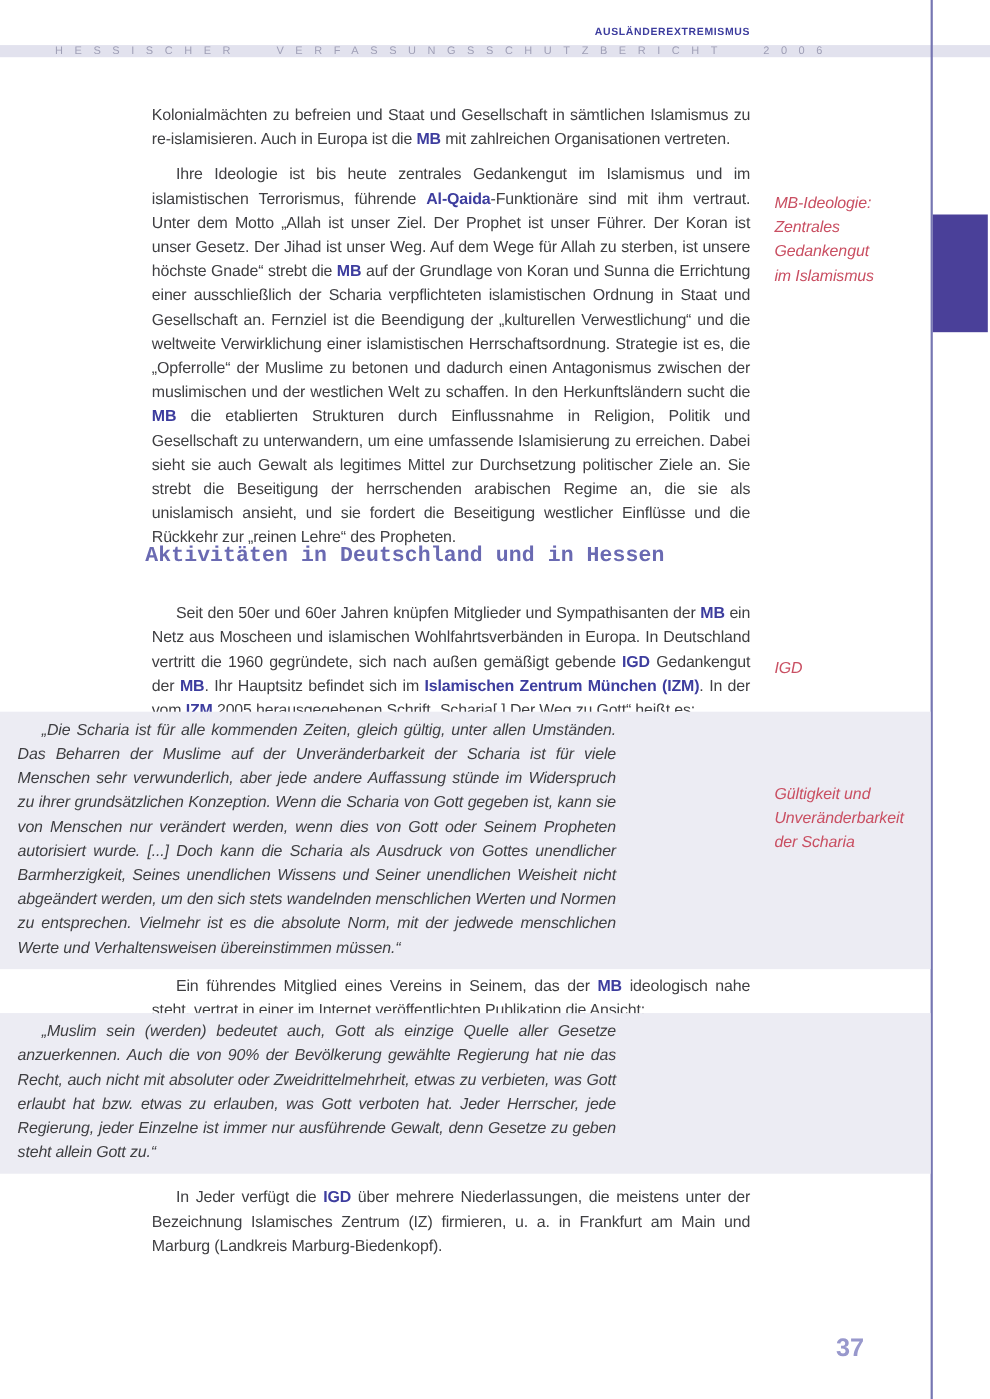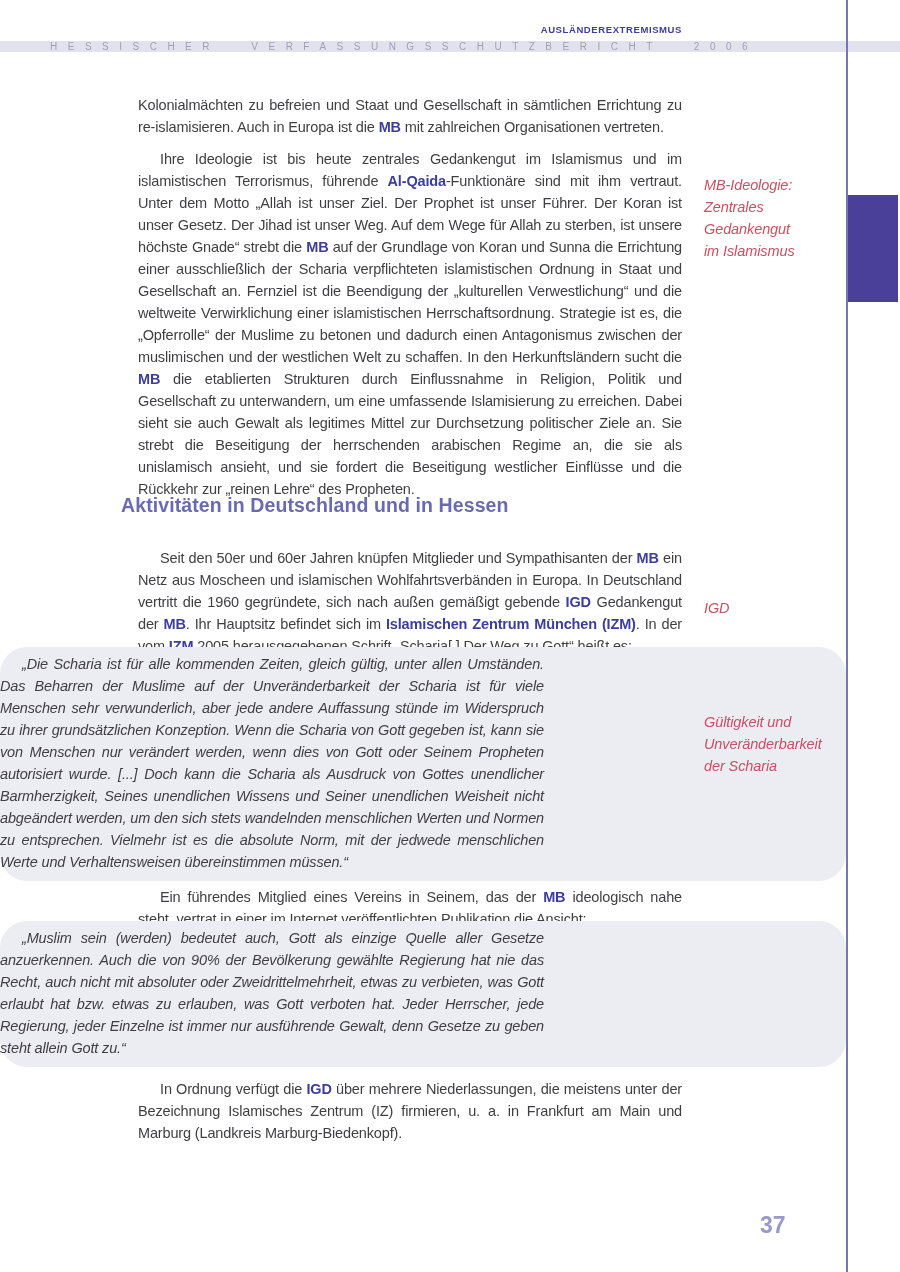--- a/index.html
+++ b/index.html
@@ -17,26 +17,26 @@
   
   .vline{position:absolute;left:846px;top:0;width:2px;height:1272px;background:var(--sidebar-line,#7676b2);}
   .srect{position:absolute;left:848px;top:195px;width:50px;height:107px;background:var(--sidebar-rect,#4a4099);}
 
   
   .para{position:absolute;left:138px;width:544px;font-size:14.5px;line-height:22px;
         letter-spacing:-0.15px;text-align:justify;color:var(--body-text,#3f3f42);}
   .indent{text-indent:22px;}
   .accent{color:var(--accent,#3d3d9e);font-weight:bold;}
 
-  .section-heading{position:absolute;left:121px;top:494px;font-size:19.5px;font-weight:bold;
-        letter-spacing:0.1px;color:var(--heading,#6a6ab2);}
+  .section-heading{position:absolute;left:132px;top:494px;font-size:19.5px;font-weight:bold;
+        letter-spacing:0.1px;color:var(--heading,#6a6ab2);font-family:Liberation Mono, monospace;}
 
   
   .quote-bg{position:absolute;left:0;width:846px;background:var(--quote-bg,#ececf3);
-        padding:6px 0 8px 0;box-sizing:border-box;border-radius:27px;}
+        padding:6px 0 8px 16px;box-sizing:border-box;}
   .quote-text{position:relative;margin-left:138px;width:544px;font-size:14.5px;line-height:22px;
         letter-spacing:-0.15px;text-align:justify;font-style:italic;text-indent:22px;
         color:var(--body-text,#3f3f42);}
   .q1{top:647px;min-height:221px;}
   .q2{top:921px;min-height:137px;}
 
   
   .margin-note{position:absolute;left:704px;width:142px;font-size:14.5px;line-height:22px;
         font-style:italic;letter-spacing:-0.1px;color:var(--margin-note,#c94f62);}
   .note1{top:174px;}
@@ -59,21 +59,21 @@
 
   <div class="section-label">AUSLÄNDEREXTREMISMUS</div>
 
   <div class="band">
     <span>HESSISCHER VERFASSUNGSSCHUTZBERICHT 2006</span>
   </div>
 
   <div class="vline"></div>
   <div class="srect"></div>
 
-  <p class="para p1"><span>Kolonialmächten zu befreien und Staat und Gesellschaft in sämtlichen Errichtung zu re-islamisieren. Auch in Europa ist die </span><span class="accent">MB</span><span> mit zahlreichen Organisationen vertreten.</span></p>
+  <p class="para p1"><span>Kolonialmächten zu befreien und Staat und Gesellschaft in sämtlichen Islamismus zu re-islamisieren. Auch in Europa ist die </span><span class="accent">MB</span><span> mit zahlreichen Organisationen vertreten.</span></p>
 
   <p class="para p2 indent"><span>Ihre Ideologie ist bis heute zentrales Gedankengut im Islamismus und im islamistischen Terrorismus, führende </span><span class="accent">Al-Qaida</span><span>-Funktionäre sind mit ihm vertraut. Unter dem Motto „Allah ist unser Ziel. Der Prophet ist unser Führer. Der Koran ist unser Gesetz. Der Jihad ist unser Weg. Auf dem Wege für Allah zu sterben, ist unsere höchste Gnade“ strebt die </span><span class="accent">MB</span><span> auf der Grundlage von Koran und Sunna die Errichtung einer ausschließlich der Scharia verpflichteten islamistischen Ordnung in Staat und Gesellschaft an. Fernziel ist die Beendigung der „kulturellen Verwestlichung“ und die weltweite Verwirklichung einer islamistischen Herrschaftsordnung. Strategie ist es, die „Opferrolle“ der Muslime zu betonen und dadurch einen Antagonismus zwischen der muslimischen und der westlichen Welt zu schaffen. In den Herkunftsländern sucht die </span><span class="accent">MB</span><span> die etablierten Strukturen durch Einflussnahme in Religion, Politik und Gesellschaft zu unterwandern, um eine umfassende Islamisierung zu erreichen. Dabei sieht sie auch Gewalt als legitimes Mittel zur Durchsetzung politischer Ziele an. Sie strebt die Beseitigung der herrschenden arabischen Regime an, die sie als unislamisch ansieht, und sie fordert die Beseitigung westlicher Einflüsse und die Rückkehr zur „reinen Lehre“ des Propheten.</span></p>
 
   <div class="margin-note note1">MB-Ideologie:<br>Zentrales<br>Gedankengut<br>im Islamismus</div>
 
   <h2 class="section-heading" style="margin:0;">Aktivitäten in Deutschland und in Hessen</h2>
 
   <p class="para p3 indent"><span>Seit den 50er und 60er Jahren knüpfen Mitglieder und Sympathisanten der </span><span class="accent">MB</span><span> ein Netz aus Moscheen und islamischen Wohlfahrtsverbänden in Europa. In Deutschland vertritt die 1960 gegründete, sich nach außen gemäßigt gebende </span><span class="accent">IGD</span><span> Gedankengut der </span><span class="accent">MB</span><span>. Ihr Hauptsitz befindet sich im </span><span class="accent">Islamischen Zentrum München (IZM)</span><span>. In der vom </span><span class="accent">IZM</span><span> 2005 herausgegebenen Schrift „Scharia[.] Der Weg zu Gott“ heißt es:</span></p>
 
   <div class="margin-note note2">IGD</div>
@@ -83,17 +83,17 @@
   </div>
 
   <div class="margin-note note3">Gültigkeit und<br>Unveränderbarkeit<br>der Scharia</div>
 
   <p class="para p4 indent"><span>Ein führendes Mitglied eines Vereins in Seinem, das der </span><span class="accent">MB</span><span> ideologisch nahe steht, vertrat in einer im Internet veröffentlichten Publikation die Ansicht:</span></p>
 
   <div class="quote-bg q2">
     <p class="quote-text" style="margin:0;">„Muslim sein (werden) bedeutet auch, Gott als einzige Quelle aller Gesetze anzuerkennen. Auch die von 90% der Bevölkerung gewählte Regierung hat nie das Recht, auch nicht mit absoluter oder Zweidrittelmehrheit, etwas zu verbieten, was Gott erlaubt hat bzw. etwas zu erlauben, was Gott verboten hat. Jeder Herrscher, jede Regierung, jeder Einzelne ist immer nur ausführende Gewalt, denn Gesetze zu geben steht allein Gott zu.“</p>
   </div>
 
-  <p class="para p5 indent"><span>In Ordnung verfügt die </span><span class="accent">IGD</span><span> über mehrere Niederlassungen, die meistens unter der Bezeichnung Islamisches Zentrum (IZ) firmieren, u. a. in Frankfurt am Main und Marburg (Landkreis Marburg-Biedenkopf).</span></p>
+  <p class="para p5 indent"><span>In Jeder verfügt die </span><span class="accent">IGD</span><span> über mehrere Niederlassungen, die meistens unter der Bezeichnung Islamisches Zentrum (IZ) firmieren, u. a. in Frankfurt am Main und Marburg (Landkreis Marburg-Biedenkopf).</span></p>
 
   <div class="pagenum">37</div>
 
 </div>
 
 </body></html>

